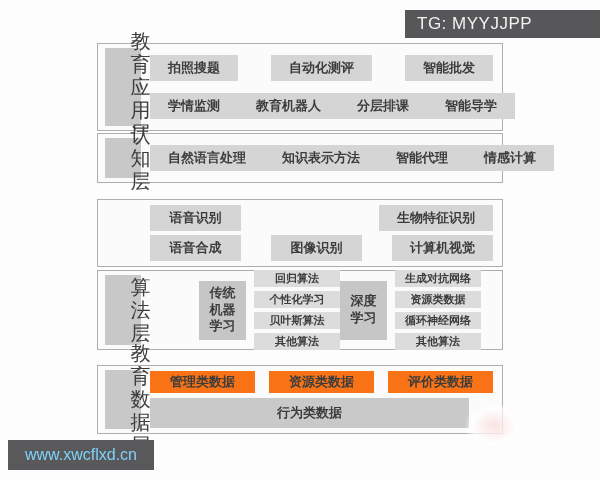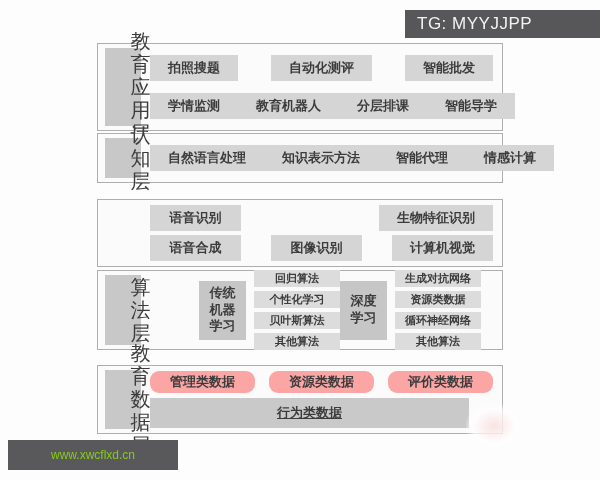--- a/index.html
+++ b/index.html
@@ -14,24 +14,24 @@
   .badge {
     position:absolute; left:405px; top:10px; width:195px; height:28px;
     background:#57575a; color:#f2f2f2;
     font-family:"Liberation Sans","DejaVu Sans",sans-serif;
     font-size:17px; letter-spacing:0.5px;
     display:flex; align-items:center; padding-left:12px; box-sizing:border-box;
   }
 
   
   .watermark {
-    position:absolute; left:8px; top:440px; width:170px; height:30px;
-    background:#59595b; color:#84cc16;
+    position:absolute; left:8px; top:440px; width:146px; height:30px;
+    background:#59595b; color:#7dd3fc;
     font-family:"Liberation Sans","DejaVu Sans",sans-serif;
-    font-size:12px;
+    font-size:16px;
     display:flex; align-items:center; justify-content:center;
   }
 
   
   .layer {
     position:absolute; left:97px; width:406px;
     background:#fbfbfb; border:1px solid #aeaeae; box-sizing:border-box;
   }
   .layer1 { top:43px;  height:88px; }
   .layer2 { top:133px; height:50px; }
@@ -53,21 +53,21 @@
     position:absolute; left:52px; right:9px; top:0; bottom:0;
     display:flex; flex-direction:column; justify-content:space-evenly;
   }
   .row { display:flex; justify-content:space-between; align-items:center; }
 
   .box {
     background:#d5d5d5; font-size:13px; font-weight:bold;
     padding:4px 18px; white-space:nowrap; text-align:center; box-sizing:border-box;
   }
   .layer3 .box { min-width:91px; }
-  .layer5 .box { background:#fca5a5; padding:2px 20px; min-width:100px;border-radius:9px; }
+  .layer5 .box { background:#f97316; padding:2px 20px; min-width:100px; }
 
   
   .groups { height:100%; display:flex; justify-content:flex-end;
             align-items:center; padding-right:12px; }
   .group { display:flex; align-items:center; gap:8px; }
   .group-name {
     width:47px; height:59px; background:#c6c6c6;
     display:flex; align-items:center; justify-content:center;
   }
   .group-name span {
@@ -75,21 +75,21 @@
     line-height:1.3; text-align:center; word-break:break-all;
   }
   .group-items { display:flex; flex-direction:column; gap:4px; }
   .sub-box {
     width:86px; background:#dcdcdc; font-size:11px; font-weight:bold;
     text-align:center; padding:1px 0; white-space:nowrap;
   }
 
   .wide-box {
     background:#c9c9c9; font-size:13px; font-weight:bold; text-align:center;
-    padding:6px 16px; margin-right:24px;text-decoration:underline;
+    padding:6px 16px; margin-right:24px;
   }
 
   
   .smudge {
     position:absolute; left:466px; top:404px; width:56px; height:44px;
     background:radial-gradient(ellipse at center, rgba(248,226,224,0.95) 0%, rgba(255,255,255,0.7) 55%, rgba(255,255,255,0) 75%);
     pointer-events:none;
   }
 </style>
 </head>

